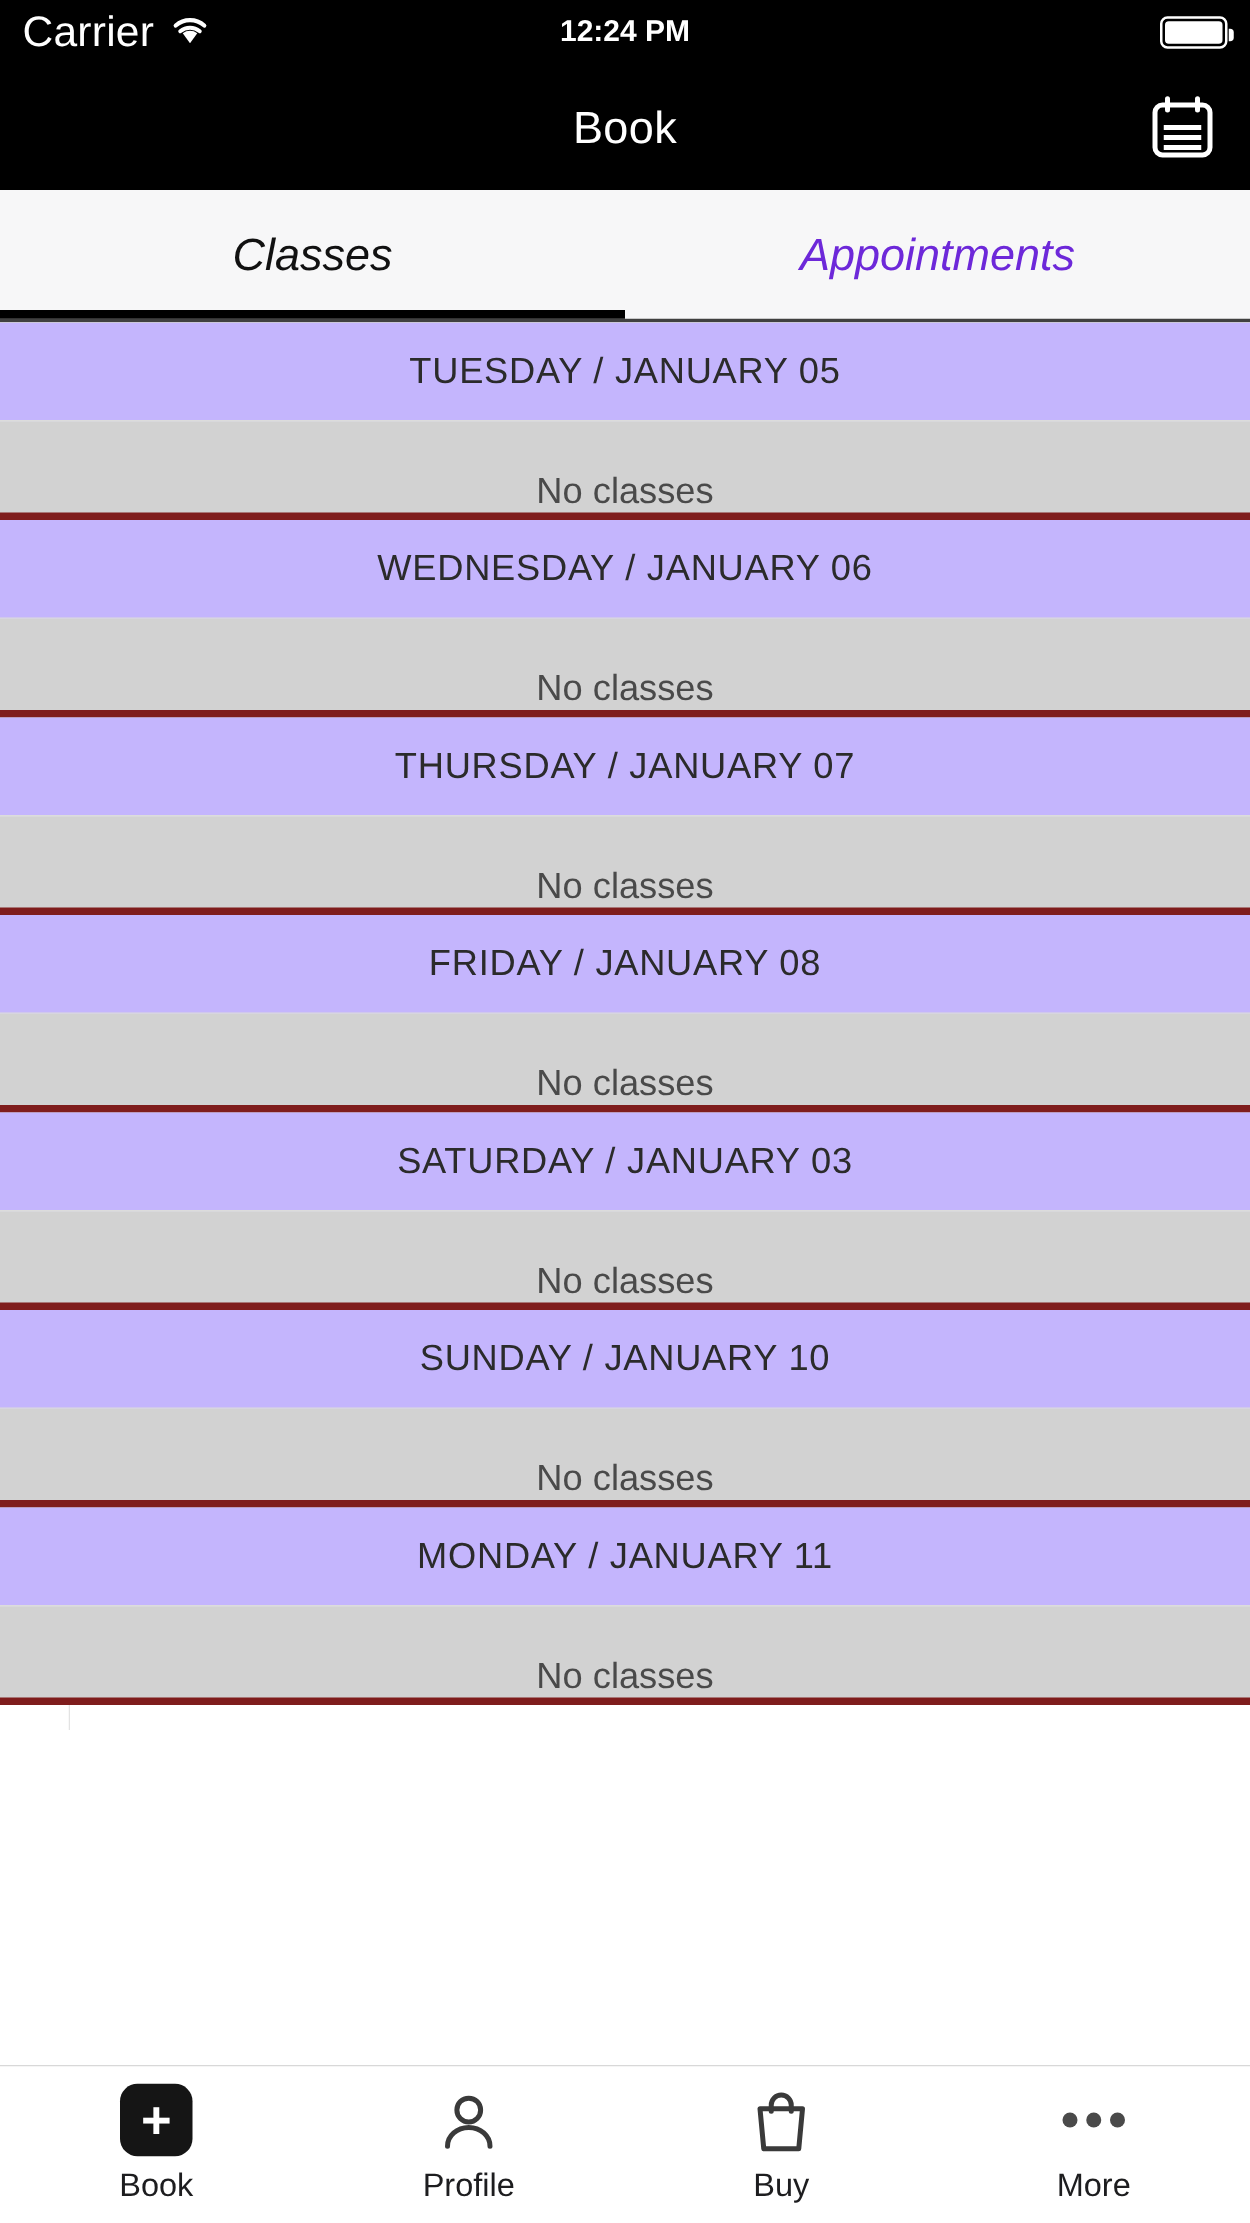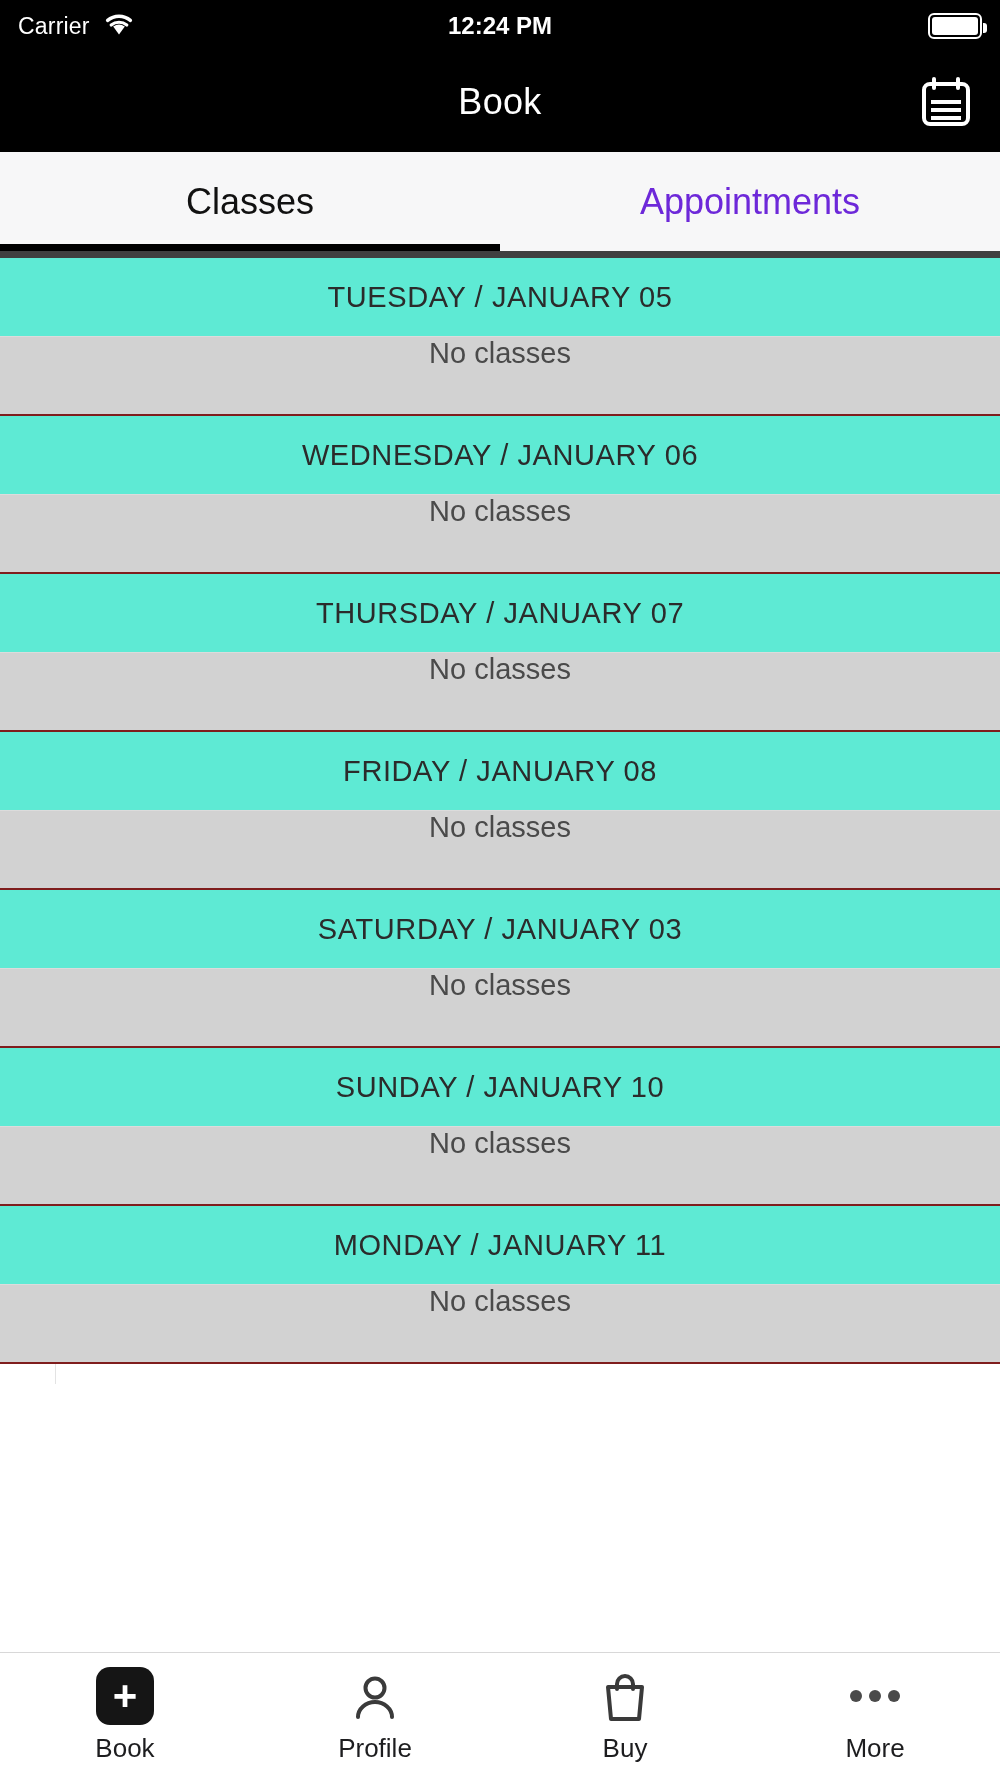--- a/index.html
+++ b/index.html
@@ -29,21 +29,21 @@
     padding: 0 18px;
     flex: 0 0 auto;
     position: relative;
   }
   .status-left {
     display: flex;
     align-items: center;
     gap: 12px;
   }
   .carrier-label {
-    font-size: 23px;
+    font-size: 34px;
     letter-spacing: 0.2px;
   }
   .wifi-icon { display: block; }
   .status-time {
     position: absolute;
     left: 0; right: 0;
     text-align: center;
     font-size: 24px;
     font-weight: bold;
   }
@@ -107,21 +107,22 @@
     justify-content: center;
     cursor: pointer;
   }
 
   
   .tabs {
     display: flex;
     height: 106px;
     background: #f7f7f8;
     flex: 0 0 auto;
-    border-bottom: 7px solid #404040;
+    border-bottom: 3px solid #404040;
+    font-style: italic;
   }
   .tab {
     flex: 1 1 50%;
     display: flex;
     align-items: center;
     justify-content: center;
     font-size: 36px;
     color: #6d28d9;
     cursor: pointer;
     position: relative;
@@ -139,38 +140,38 @@
 
   
   .list {
     flex: 1 1 auto;
     overflow: hidden;
     background: #ffffff;
     position: relative;
   }
   .day-header {
     height: 79px;
-    background: #5eead4;
+    background: #c4b5fd;
     display: flex;
     align-items: center;
     justify-content: center;
     font-size: 29px;
     color: #2b2b2b;
     letter-spacing: 0.6px;
     border-bottom: 1px solid #dcdcdc;
   }
   .day-row {
     height: 79px;
     background: #d2d2d2;
     display: flex;
-    align-items: flex-start;
+    align-items: flex-end;
     justify-content: center;
     font-size: 29px;
     color: #4a4a4a;
-    border-bottom: 2px solid #7f1d1d;
+    border-bottom: 6px solid #7f1d1d;
   }
   .list-tail {
     border-left: 1px solid #e3e3e3;
     margin-left: 55px;
     height: 20px;
   }
 
   
   .tab-bar {
     flex: 0 0 auto;

